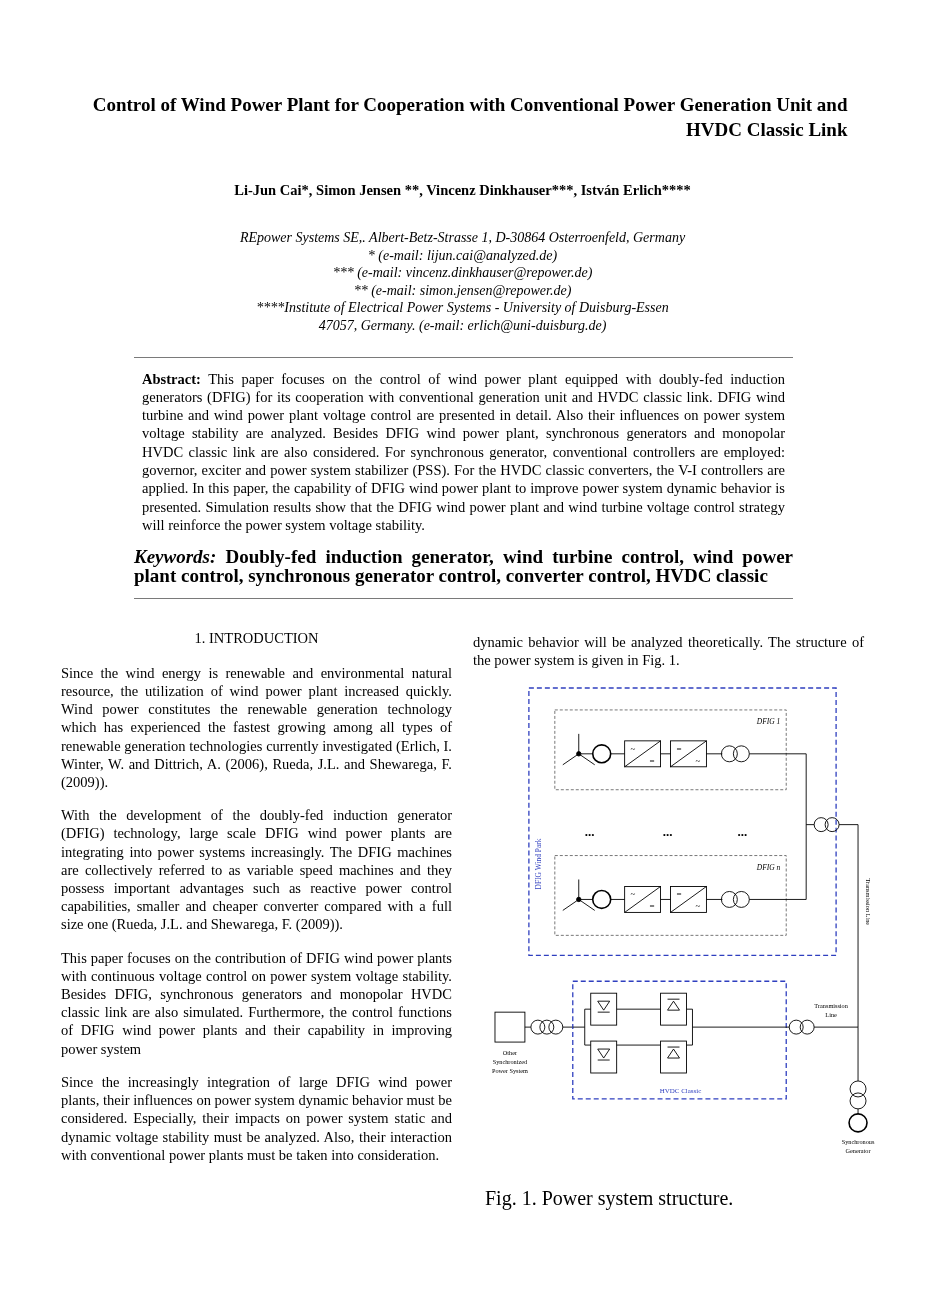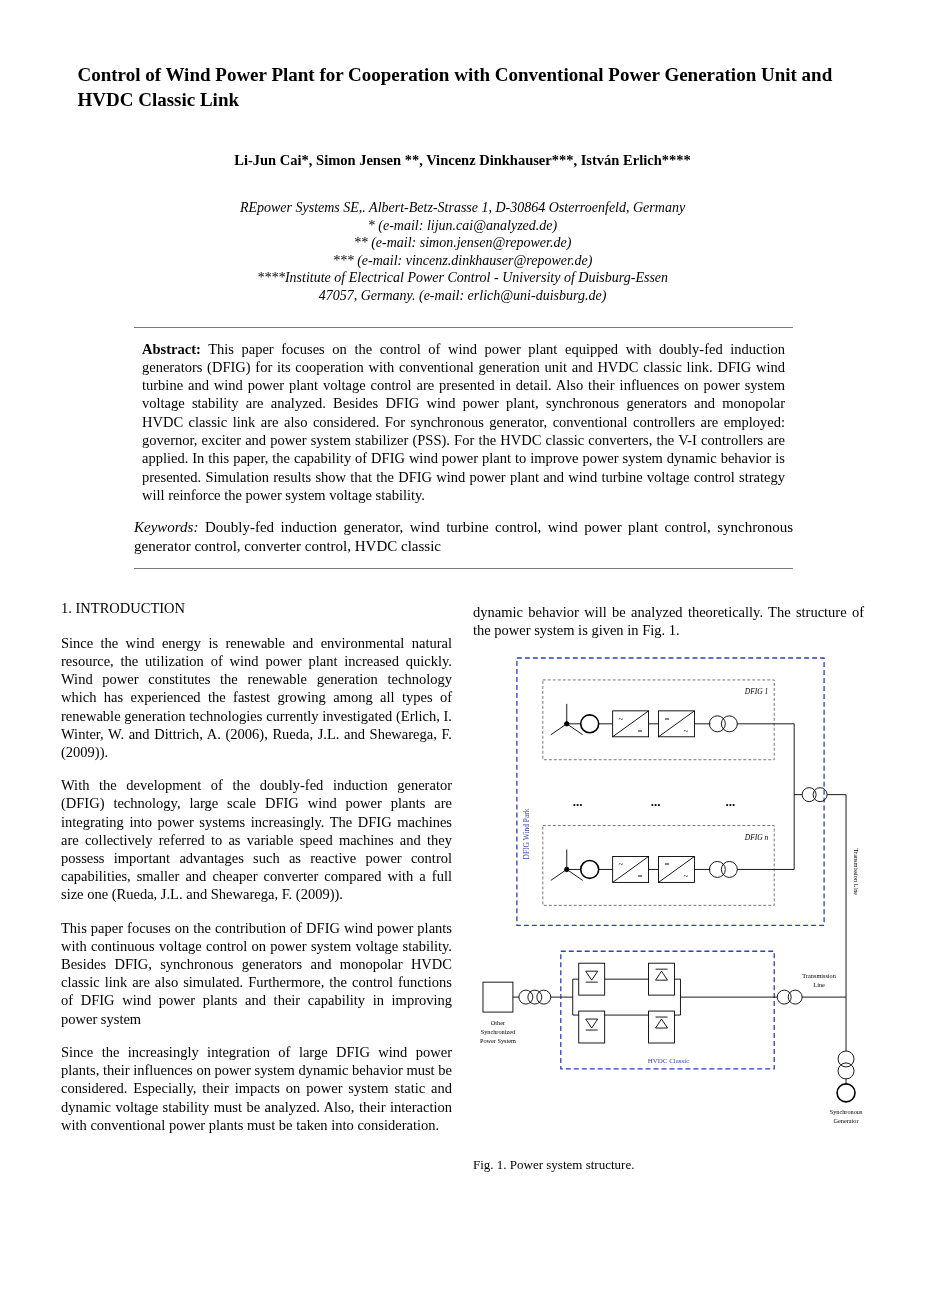--- a/index.html
+++ b/index.html
@@ -3,38 +3,38 @@
 <meta charset="utf-8">
 <style>
   * { box-sizing: border-box; }
   html, body { margin: 0; padding: 0; background: #ffffff; }
   .page {
     width: 925px; height: 1309px; background: #fff; color: #000;
     font-family: "Liberation Serif", serif; position: relative; overflow: hidden;
     margin: 0 auto;
   }
   .title {
-    margin: 62px auto 0; width: 770px; text-align: left;
+    margin: 92px auto 0; width: 770px; text-align: right;
     font-size: 19px; font-weight: 700; line-height: 25px;
   }
   .authors { margin-top: 40px; text-align: center; font-size: 14.5px; font-weight: 700; }
   .affiliation { margin-top: 30px; text-align: center; font-style: italic; font-size: 14px; line-height: 17.6px; }
   .abstract-wrap { margin: 22px 132px 0 134px; }
   .rule { border: none; border-top: 1px solid #7a7a7a; margin: 0; }
   .rule-top { margin-bottom: 12px; }
   .rule-bottom { margin-top: 13px; }
   .abstract { font-size: 14.5px; line-height: 18.3px; text-align: justify; margin: 8px; }
-  .keywords { font-size: 15px; line-height: 18.3px; text-align: justify; margin: 14px 0 0; }
+  .keywords { font-size: 19px; line-height: 18.3px; text-align: justify; margin: 14px 0 0; font-weight: bold; }
   .keywords .kw-label { font-style: italic; }
   .columns { display: flex; gap: 21px; padding: 0 61px; margin-top: 26px; }
   .col { flex: 1; min-width: 0; }
-  .intro-heading { text-align: left; font-size: 14.5px; font-weight: 400; margin: 5px 0 17px; }
+  .intro-heading { text-align: center; font-size: 14.5px; font-weight: 400; margin: 5px 0 17px; }
   .para { font-size: 14.5px; line-height: 18.2px; text-align: justify; margin: 8px 0 15px; }
-  figure.fig { margin: 14px 0 0; padding: 0; }
-  figcaption { font-size: 13px; margin-top: 26px; }
+  figure.fig { margin: 14px 12px 0; padding: 0; }
+  figcaption { font-size: 20px; margin-top: 26px; }
 
   
   svg.diagram { display: block; width: 391px; height: auto; }
   svg.diagram line, svg.diagram rect, svg.diagram circle, svg.diagram path {
     stroke: #000; stroke-width: 0.9; fill: none;
   }
   svg.diagram .blue-dash { stroke: #2f3fbf; stroke-dasharray: 5 3; stroke-width: 1.3; }
   svg.diagram .gray-dash { stroke: #555; stroke-dasharray: 3 2; stroke-width: 0.8; }
   svg.diagram .thick { stroke-width: 1.6; }
   svg.diagram .hub { fill: #000; }
@@ -51,23 +51,23 @@
 
 <div class="page">
 
   <h1 class="title">Control of Wind Power Plant for Cooperation with Conventional Power Generation Unit and HVDC Classic Link</h1>
 
   <div class="authors">Li-Jun Cai*, Simon Jensen **, Vincenz Dinkhauser***, István Erlich****</div>
 
   <div class="affiliation">
     <div>REpower Systems SE,. Albert-Betz-Strasse 1, D-30864 Osterroenfeld, Germany</div>
     <div>* (e-mail: lijun.cai@analyzed.de)</div>
+    <div>*** (e-mail: vincenz.dinkhauser@repower.de)</div>
     <div>** (e-mail: simon.jensen@repower.de)</div>
-    <div>*** (e-mail: vincenz.dinkhauser@repower.de)</div>
-    <div>****Institute of Electrical Power Control - University of Duisburg-Essen</div>
+    <div>****Institute of Electrical Power Systems - University of Duisburg-Essen</div>
     <div>47057, Germany. (e-mail: erlich@uni-duisburg.de)</div>
   </div>
 
   <div class="abstract-wrap">
     <hr class="rule rule-top">
     <p class="abstract"><b>Abstract:</b> <span>This paper focuses on the control of wind power plant equipped with doubly-fed induction generators (DFIG) for its cooperation with conventional generation unit and HVDC classic link. DFIG wind turbine and wind power plant voltage control are presented in detail. Also their influences on power system voltage stability are analyzed. Besides DFIG wind power plant, synchronous generators and monopolar HVDC classic link are also considered. For synchronous generator, conventional controllers are employed: governor, exciter and power system stabilizer (PSS). For the HVDC classic converters, the V-I controllers are applied. In this paper, the capability of DFIG wind power plant to improve power system dynamic behavior is presented. Simulation results show that the DFIG wind power plant and wind turbine voltage control strategy will reinforce the power system voltage stability.</span></p>
     <p class="keywords"><i class="kw-label">Keywords:</i> <span>Doubly-fed induction generator, wind turbine control, wind power plant control, synchronous generator control, converter control, HVDC classic</span></p>
     <hr class="rule rule-bottom">
   </div>
 

